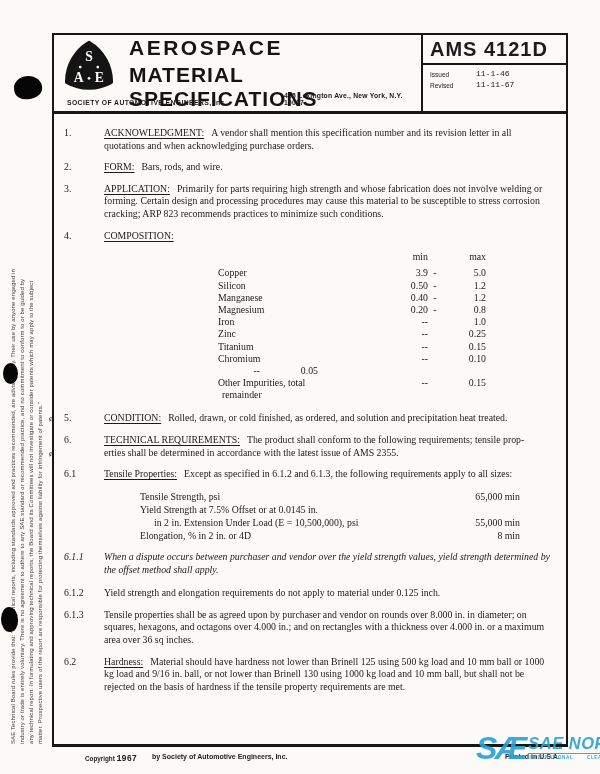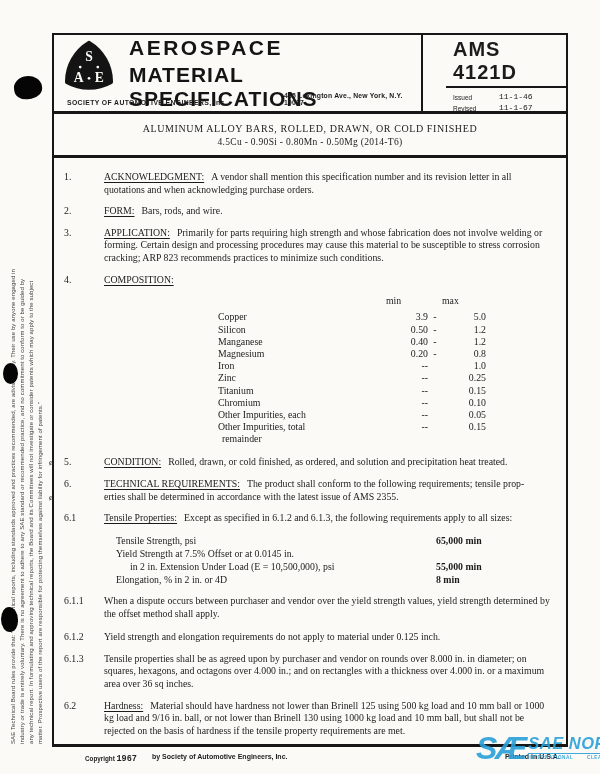--- a/index.html
+++ b/index.html
@@ -29,21 +29,21 @@
   .box-bottom-line { position:absolute; left:52px; top:744px; width:516px; height:3px; background:#161616; z-index:1; }
   
   .hdr { display:flex; height:79px; border-bottom:3px solid #161616; }
   .hdr-left { flex:1; position:relative; }
   .logo { position:absolute; left:11px; top:4px; }
   .org { position:absolute; left:75px; top:1px; font-family:"Liberation Sans",sans-serif; font-weight:bold; color:#141414; }
   .org-l1 { font-size:21px; letter-spacing:2.5px; }
   .org-l2 { font-size:21px; letter-spacing:1px; margin-top:3px; }
   .soc  { position:absolute; left:13px; bottom:5px; font-family:"Liberation Sans",sans-serif; font-size:6.8px; font-weight:bold; letter-spacing:0.4px; }
   .addr { position:absolute; left:230px; bottom:5px; font-family:"Liberation Sans",sans-serif; font-size:6.8px; font-weight:bold; letter-spacing:0.2px; }
-  .hdr-right { width:145px; border-left:2.5px solid #161616; display:flex; flex-direction:column;padding-left:23px; }
+  .hdr-right { width:145px; border-left:2.5px solid #161616; display:flex; flex-direction:column; }
   .spec-num { font-family:"Liberation Sans",sans-serif; font-weight:bold; font-size:20px; letter-spacing:1px; padding:3px 0 2px 7px; border-bottom:2px solid #161616; }
   .spec-sup { font-family:"Liberation Mono","DejaVu Sans Mono",monospace; font-size:7.6px; padding:3px 0 3px 7px; border-bottom:2px solid #161616; }
   .spec-dates { padding:4px 0 0 7px; }
   .spec-row { display:flex; margin-bottom:2px; }
   .spec-label { width:46px; font-family:"Liberation Sans",sans-serif; font-size:6.5px; padding-top:1.5px; }
   .spec-val { font-family:"Liberation Mono","DejaVu Sans Mono",monospace; font-size:8px; }
   
   .title-block { text-align:center; padding:9px 0 8px; border-bottom:3px solid #161616; }
   .title-1 { font-size:10px; letter-spacing:0.6px; }
   .title-2 { font-size:9.5px; margin-top:3px; letter-spacing:0.3px; }
@@ -55,29 +55,29 @@
   .head { text-decoration:underline; text-underline-offset:1.5px; margin-right:7px; }
   .phi { position:absolute; left:-13px; top:0; font-size:9px; }
   .phi2 { top:12.6px; }
   
   .comp { margin:9px 0 10px 156px; line-height:12.2px; }
   .comp-row { display:flex; }
   .comp-el  { width:168px; }
   .comp-min { width:42px; text-align:right; }
   .comp-sep { width:14px; text-align:center; }
   .comp-max { width:44px; text-align:right; }
-  .comp-head .comp-min, .comp-head .comp-max { text-align:left; }
+  .comp-head .comp-min, .comp-head .comp-max { text-align:right; }
   .comp-head { margin-bottom:4px; }
   .comp-rem { padding-left:4px; }
   
-  .tens { margin:0 34px 9px 54px; line-height:13px; }
+  .tens { margin:0 34px 9px 78px; line-height:13px; }
   .tens-row { display:flex; }
   .tens-label { flex:1; }
   .tens-label.indent { padding-left:14px; }
-  .tens-val { width:84px; white-space:nowrap;font-weight:bold; }
+  .tens-val { width:84px; text-align:right; white-space:nowrap; }
   
   .footer { position:absolute; left:0; top:752px; width:600px; font-family:"Liberation Sans",sans-serif; z-index:2; }
   .f-copy { position:absolute; left:85px; top:2px; font-size:6.3px; font-weight:bold; color:#222; }
   .f-year { font-family:"Liberation Mono","DejaVu Sans Mono",monospace; font-size:8.5px; }
   .f-by { position:absolute; left:152px; top:1px; font-size:7px; font-weight:bold; }
   .f-printed { position:absolute; left:505px; top:1px; font-size:7px; font-weight:bold; }
   
   .watermark { position:absolute; left:476px; top:735px; display:flex; align-items:flex-start;
     color:#2aa0d8; font-family:"Liberation Sans",sans-serif; font-style:italic; font-weight:bold;
     opacity:0.9; z-index:3; }
@@ -125,30 +125,26 @@
       </div>
       <div class="hdr-right">
         <div class="spec-num">AMS 4121D</div>
         <div class="spec-dates">
           <div class="spec-row">
             <span class="spec-label">Issued</span>
             <span class="spec-val">11-1-46</span>
           </div>
           <div class="spec-row">
             <span class="spec-label">Revised</span>
-            <span class="spec-val">11-1-67</span>
+            <span class="spec-val">11-11-67</span>
           </div>
         </div>
       </div>
     </div>
 
-    <div class="title-block">
-      <div class="title-1">ALUMINUM ALLOY BARS, ROLLED, DRAWN, OR COLD FINISHED</div>
-      <div class="title-2">4.5Cu - 0.90Si - 0.80Mn - 0.50Mg (2014-T6)</div>
-    </div>
 
     <div class="doc-body">
 
       <div class="sec">
         <span class="num">1.</span>
         <span class="txt"><span class="head">ACKNOWLEDGMENT:</span><span>A vendor shall mention this specification number and its revision letter in all quotations and when acknowledging purchase orders.</span></span>
       </div>
 
       <div class="sec">
         <span class="num">2.</span>
@@ -214,21 +210,20 @@
             <span class="comp-sep"></span>
             <span class="comp-max">0.15</span>
           </div>
         <div class="comp-row">
             <span class="comp-el">Chromium</span>
             <span class="comp-min">--</span>
             <span class="comp-sep"></span>
             <span class="comp-max">0.10</span>
           </div>
         <div class="comp-row">
-            <span class="comp-el">Other Impurities, each</span>
             <span class="comp-min">--</span>
             <span class="comp-sep"></span>
             <span class="comp-max">0.05</span>
           </div>
         <div class="comp-row">
             <span class="comp-el">Other Impurities, total</span>
             <span class="comp-min">--</span>
             <span class="comp-sep"></span>
             <span class="comp-max">0.15</span>
           </div>
@@ -266,21 +261,21 @@
         <div class="tens-row">
             <span class="tens-label indent">in 2 in.  Extension Under Load (E = 10,500,000), psi</span>
             <span class="tens-val">55,000 min</span>
           </div>
         <div class="tens-row">
             <span class="tens-label">Elongation, % in 2 in. or 4D</span>
             <span class="tens-val">8 min</span>
           </div>
       </div>
 
-      <div class="sec" style="margin-bottom:11px;">
+      <div class="sec" style="margin-bottom:11px;font-style:italic;">
         <span class="num">6.1.1</span>
         <span class="txt">When a dispute occurs between purchaser and vendor over the yield strength values, yield strength determined by the offset method shall apply.</span>
       </div>
 
       <div class="sec">
         <span class="num">6.1.2</span>
         <span class="txt">Yield strength and elongation requirements do not apply to material under 0.125 inch.</span>
       </div>
 
       <div class="sec">

